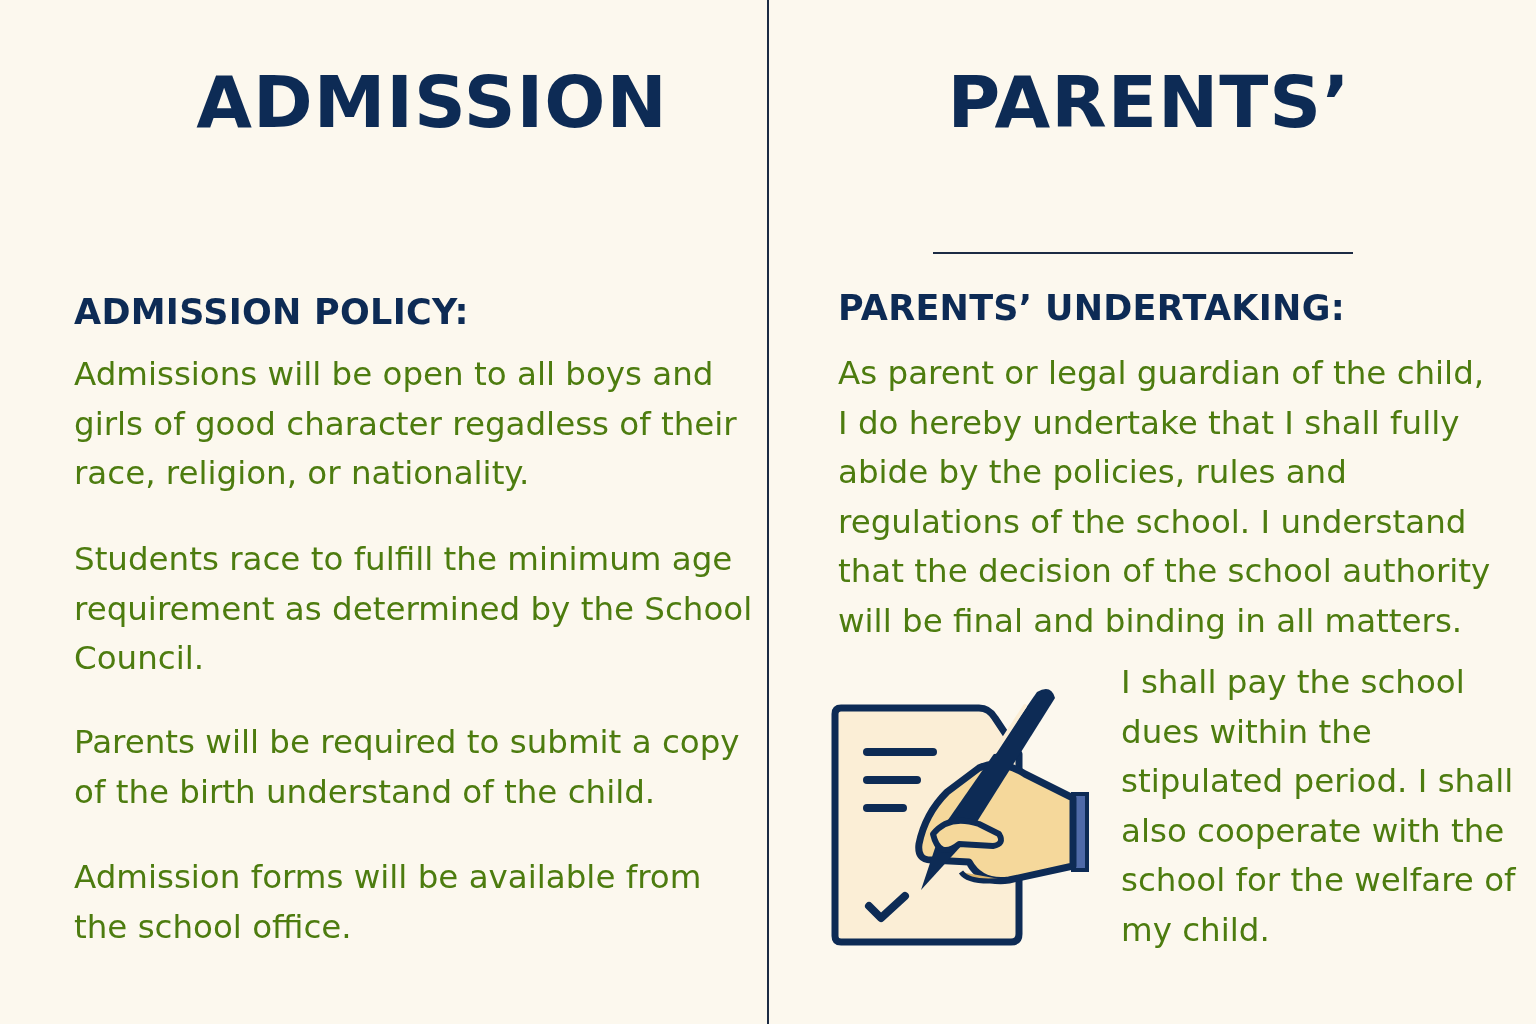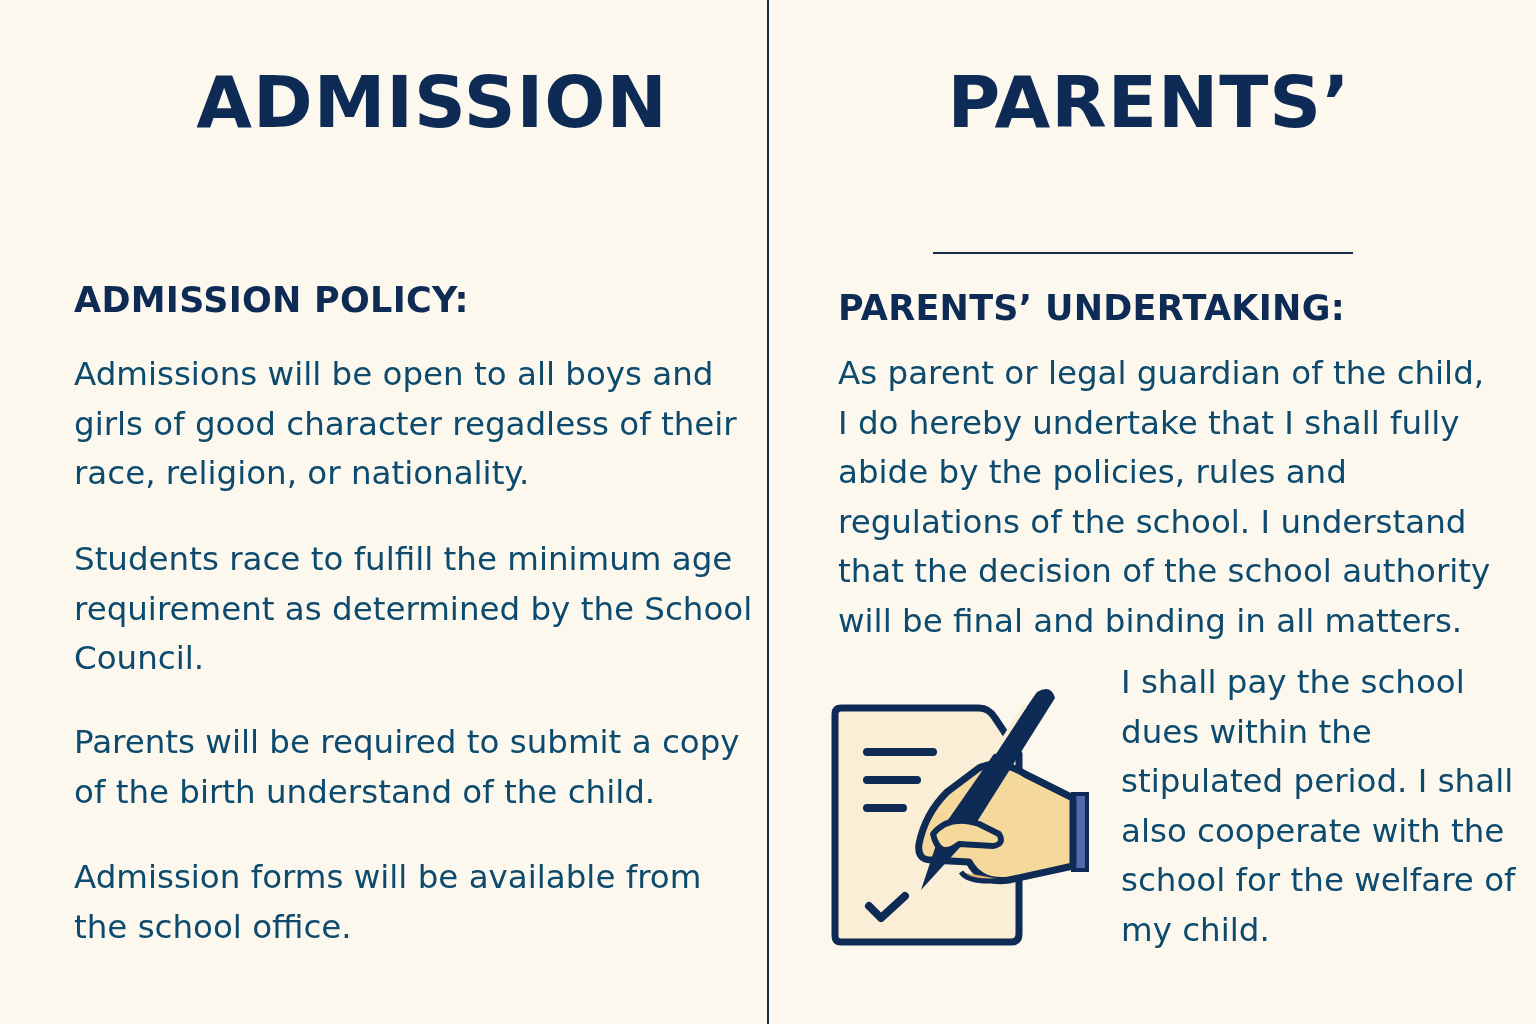--- a/index.html
+++ b/index.html
@@ -8,23 +8,23 @@
   .divider-v { position:absolute; left:767px; top:0; width:2px; height:1024px; background:#1c2b44; }
   .col { position:absolute; top:0; }
   .left { left:0; width:767px; }
   .right { left:769px; width:767px; }
   .big-title { position:absolute; color:#0d2b55; font-weight:bold; text-align:center;
                font-size:72px; line-height:80px; letter-spacing:1px; }
   .left .big-title { left:0; width:800px; top:62px;padding-left:32px; }
   .right .big-title { left:0; width:760px; top:62px; }
   .title-rule { position:absolute; left:164px; top:252px; width:420px; height:2px; background:#1c2b44; }
   .subhead { position:absolute; color:#0d2b55; font-weight:bold; font-size:35px; letter-spacing:0.3px; }
-  .left .subhead { left:74px; top:280px; }
+  .left .subhead { left:74px; top:292px; }
   .right .subhead { left:69px; top:288px; }
-  .para { position:absolute; font-size:32.5px; line-height:49.5px; color:#0c4a6e; margin:0; }
+  .para { position:absolute; font-size:32.5px; line-height:49.5px; color:#4d7c0f; margin:0; }
   .left .para { left:74px; width:690px; }
   .right .para { left:69px; width:660px; }
   .p-side { left:352px !important; width:400px !important; }
   .icon-wrap { position:absolute; left:60px; top:684px; width:260px; height:264px; }
 </style>
 </head>
 <body>
 
 <div class="divider-v"></div>
 

